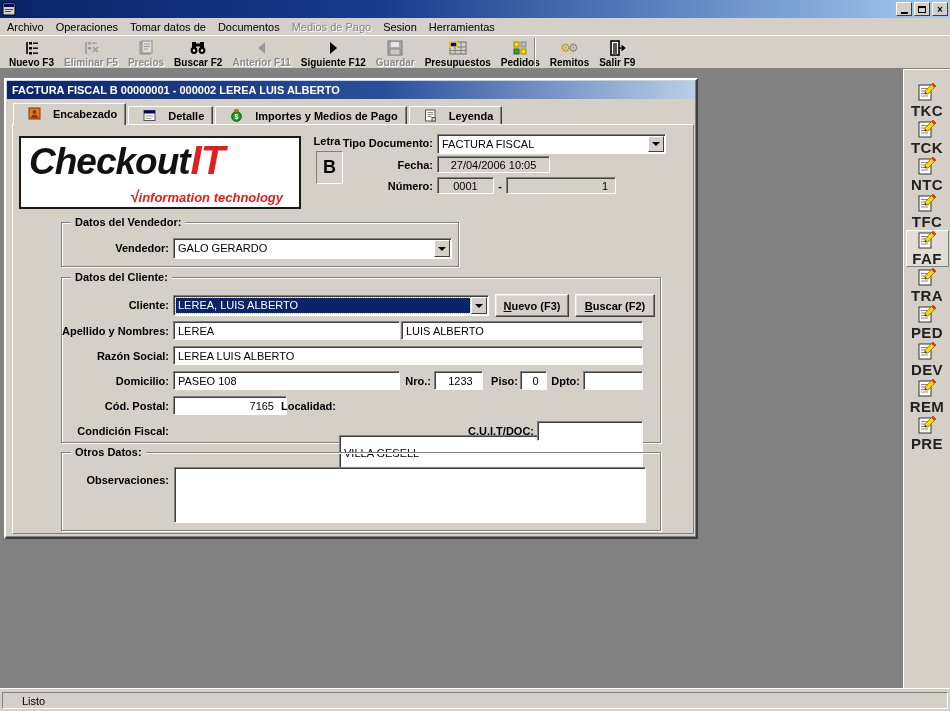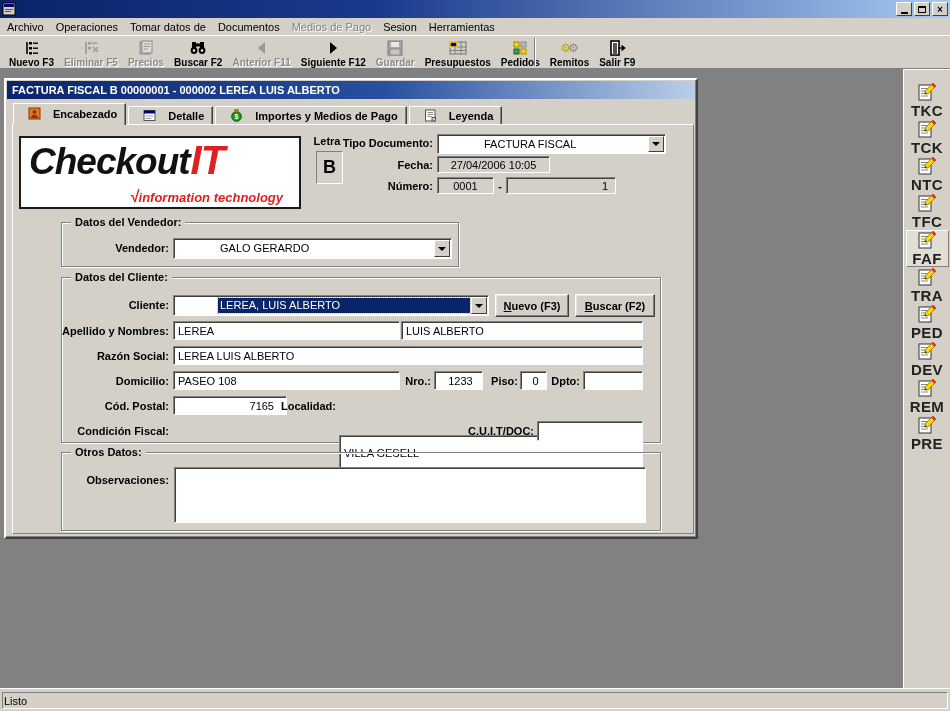--- a/index.html
+++ b/index.html
@@ -85,21 +85,21 @@
   
   #letra-label { left:292px; top:10px; width:44px; }
   #letra-box { position:absolute; left:303px; top:26px; width:27px; height:33px; background:#d4d0c8;
     border-top:1px solid #808080; border-left:1px solid #808080; border-bottom:1px solid #fff; border-right:1px solid #fff;
     display:flex; align-items:center; justify-content:center; font-size:18px; font-weight:bold; }
 
   
   .combo { position:absolute; background:#fff; border-top:1px solid #808080; border-left:1px solid #808080;
     border-bottom:1px solid #fff; border-right:1px solid #fff; box-shadow: inset 1px 1px 0 #404040; }
   .combo .ctext { position:absolute; left:2px; top:2px; right:18px; bottom:2px; padding:1px 0 0 2px;
-    white-space:nowrap; overflow:hidden;margin-left:42px; }
+    white-space:nowrap; overflow:hidden; }
   .combo .ctext.hl { background:#0a246a; color:#fff; outline:1px dotted #c0c0a0; }
   .combo .cbtn { position:absolute; right:1px; top:1px; bottom:1px; width:16px; background:#d4d0c8;
     border-top:1px solid #fff; border-left:1px solid #fff; border-bottom:1px solid #404040; border-right:1px solid #404040;
     display:flex; align-items:center; justify-content:center; }
   .arrow-down { width:0; height:0; border-left:4px solid transparent; border-right:4px solid transparent;
     border-top:4px solid #000; }
 
   
   .tfield { position:absolute; background:#fff; border-top:1px solid #808080; border-left:1px solid #808080;
     border-bottom:1px solid #fff; border-right:1px solid #fff; box-shadow: inset 1px 1px 0 #404040;
@@ -122,21 +122,21 @@
     box-shadow: inset -1px -1px 0 #808080, inset 1px 1px 0 #e8e4dc;
     display:flex; align-items:center; justify-content:center; font-weight:bold; }
 
   textarea.tfield { resize:none; padding:2px 4px; }
 
   
   #statusbar { position:absolute; left:0; top:688px; width:950px; height:23px; background:#d4d0c8;
     border-top:1px solid #fff; }
   #status-panel { position:absolute; left:2px; top:3px; right:2px; bottom:2px;
     border-top:1px solid #808080; border-left:1px solid #808080; border-bottom:1px solid #fff; border-right:1px solid #fff;
-    display:flex; align-items:center; padding-left:1px; }
+    display:flex; align-items:center; padding-left:19px; }
 
   svg { display:block; }
   .gear { font-size:12px; line-height:12px; }
 </style>
 </head>
 <body>
 
 <div id="app">
 
   <div id="titlebar">

